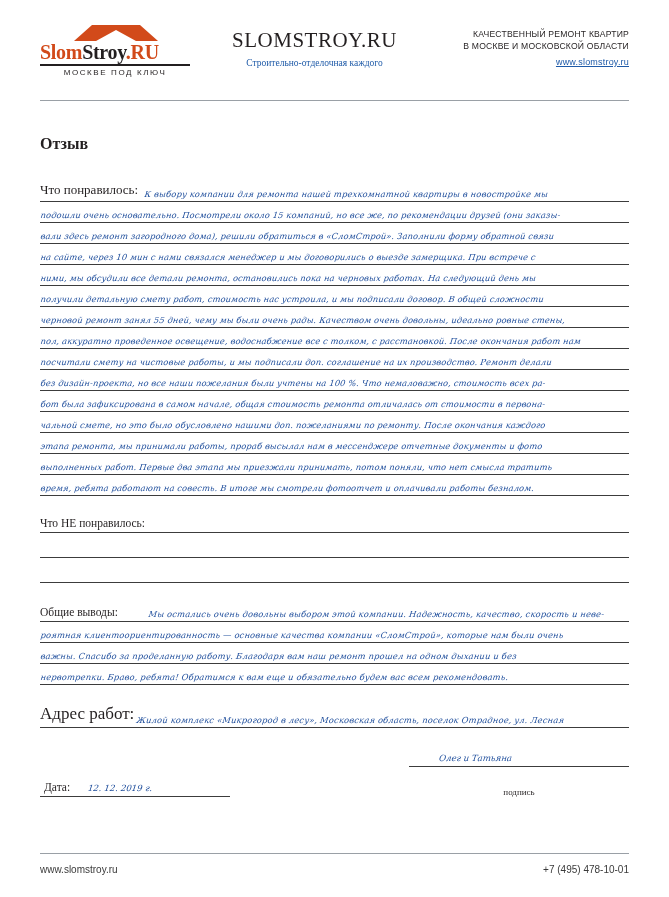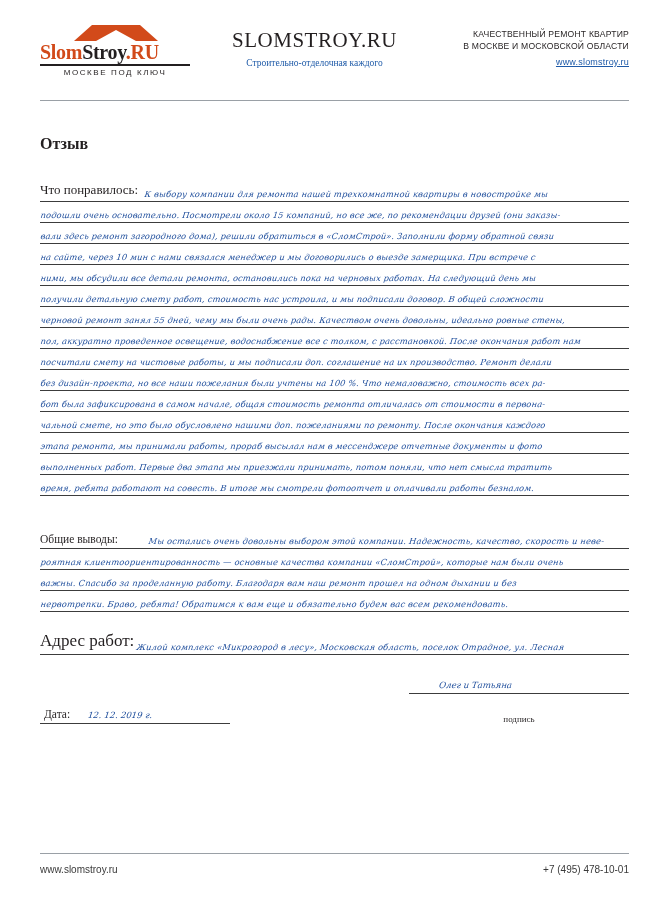--- a/index.html
+++ b/index.html
@@ -157,21 +157,21 @@
   .notliked-block { margin-top: 16px; }
   .notliked-block .hw-line:first-child .label-inline {
     position: absolute;
     left: 0;
     bottom: 3px;
     font-size: 11.5px;
     color: #231f20;
   }
   .empty-line { height: 24px; border-bottom: 1px solid #3c3c3c; }
 
-  .conclusion-block { margin-top: 32px; }
+  .conclusion-block { margin-top: 18px; }
   .conclusion-block .hw-line:first-child .label-inline {
     position: absolute;
     left: 0;
     bottom: 3px;
     font-size: 11.5px;
     color: #231f20;
   }
   .conclusion-block .hw-line:first-child .hw { left: 108px; }
 
   .address-block { margin-top: 22px; }
@@ -327,20 +327,28 @@
           <span class="hw w-full">этапа ремонта, мы принимали работы, прораб высылал нам в мессенджере отчетные документы и фото</span>
         </div>
       <div class="hw-line">
           <span class="hw w-full">выполненных работ. Первые два этапа мы приезжали принимать, потом поняли, что нет смысла тратить</span>
         </div>
       <div class="hw-line">
           <span class="hw w-full">время, ребята работают на совесть. В итоге мы смотрели фотоотчет и оплачивали работы безналом.</span>
         </div>
     </div>
 
+    <div class="notliked-block">
+      <div class="hw-line">
+        <span class="label-inline">Что НЕ понравилось:</span>
+        <span class="hw" style="left:150px;"></span>
+      </div>
+      <div class="empty-line"></div>
+      <div class="empty-line"></div>
+    </div>
 
     <div class="conclusion-block">
       <div class="hw-line">
         <span class="label-inline">Общие выводы:</span>
         <span class="hw">Мы остались очень довольны выбором этой компании. Надежность, качество, скорость и неве-</span>
       </div>
       <div class="hw-line">
           <span class="hw">роятная клиентоориентированность — основные качества компании «СломСтрой», которые нам были очень</span>
         </div>
       <div class="hw-line">

